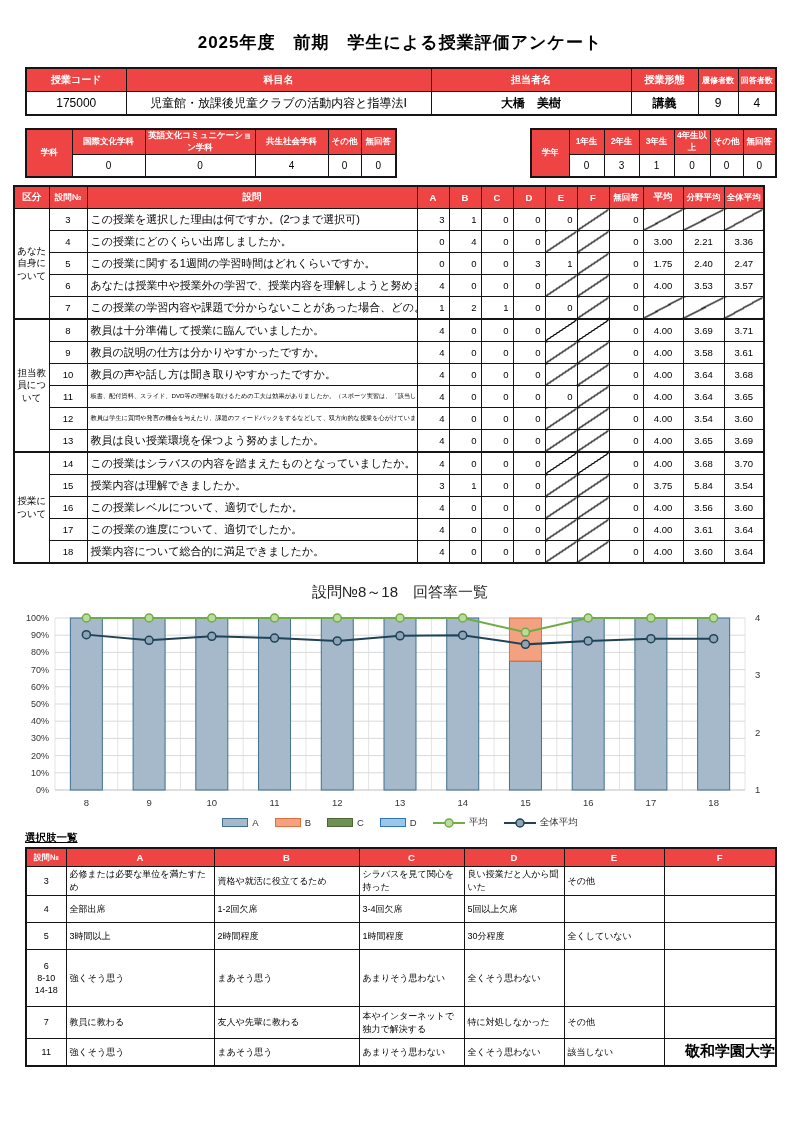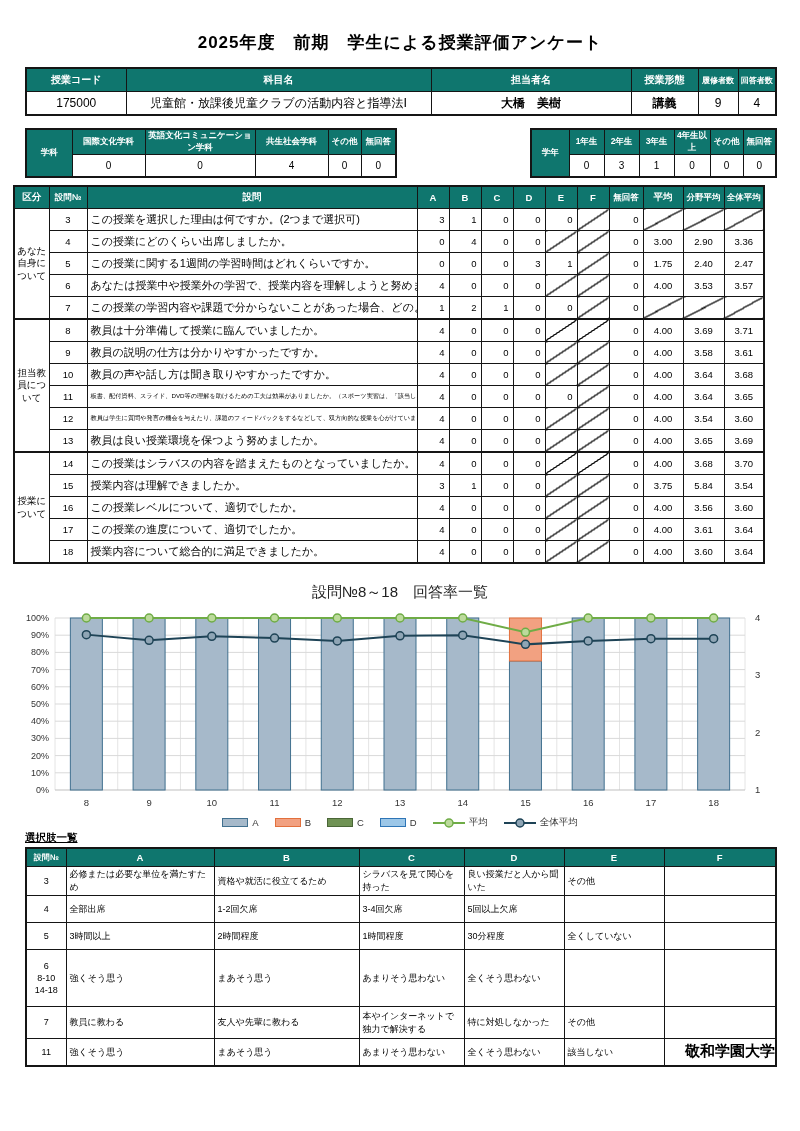--- a/index.html
+++ b/index.html
@@ -8,21 +8,21 @@
     font-family:"Liberation Sans","DejaVu Sans",sans-serif;color:#000;
     -webkit-font-smoothing:antialiased;
   }
   .page{position:absolute;inset:0;overflow:hidden;padding-left:12px;}
   .page-title{position:absolute;top:31px;left:0;width:100%;text-align:center;
     font-size:17px;font-weight:bold;letter-spacing:1px;}
 
   table{border-collapse:collapse;table-layout:fixed;}
   .tbl{position:absolute;border:2px solid #151515;}
   .tbl th,.tbl td{border:1px solid #151515;overflow:hidden;padding:0;}
-  .hd{background:#0f766e;color:#fff;font-weight:bold;text-align:center;font-size:10px;}
+  .hd{background:#ef4444;color:#fff;font-weight:bold;text-align:center;font-size:10px;}
 
   
   .course{left:25px;top:67px;width:750px;}
   .course th{height:22px;}
   .course td{height:22px;text-align:center;font-size:12px;}
   .fs8{font-size:8px;}
   .bold{font-weight:bold;}
 
   
   .dept{left:25px;top:128px;width:370px;}
@@ -219,21 +219,21 @@
           <td class="no">4</td>
           <td class="q">この授業にどのくらい出席しましたか。</td>
           <td class="num">0</td>
           <td class="num">4</td>
           <td class="num">0</td>
           <td class="num">0</td>
           <td class="num diag"></td>
           <td class="num diag"></td>
           <td class="num">0</td>
           <td class="avg">3.00</td>
-          <td class="avg">2.90</td>
+          <td class="avg">2.21</td>
           <td class="avg">3.36</td>
         </tr>
         <tr>
           <td class="no">5</td>
           <td class="q">この授業に関する1週間の学習時間はどれくらいですか。</td>
           <td class="num">0</td>
           <td class="num">0</td>
           <td class="num">0</td>
           <td class="num">3</td>
           <td class="num">1</td>

